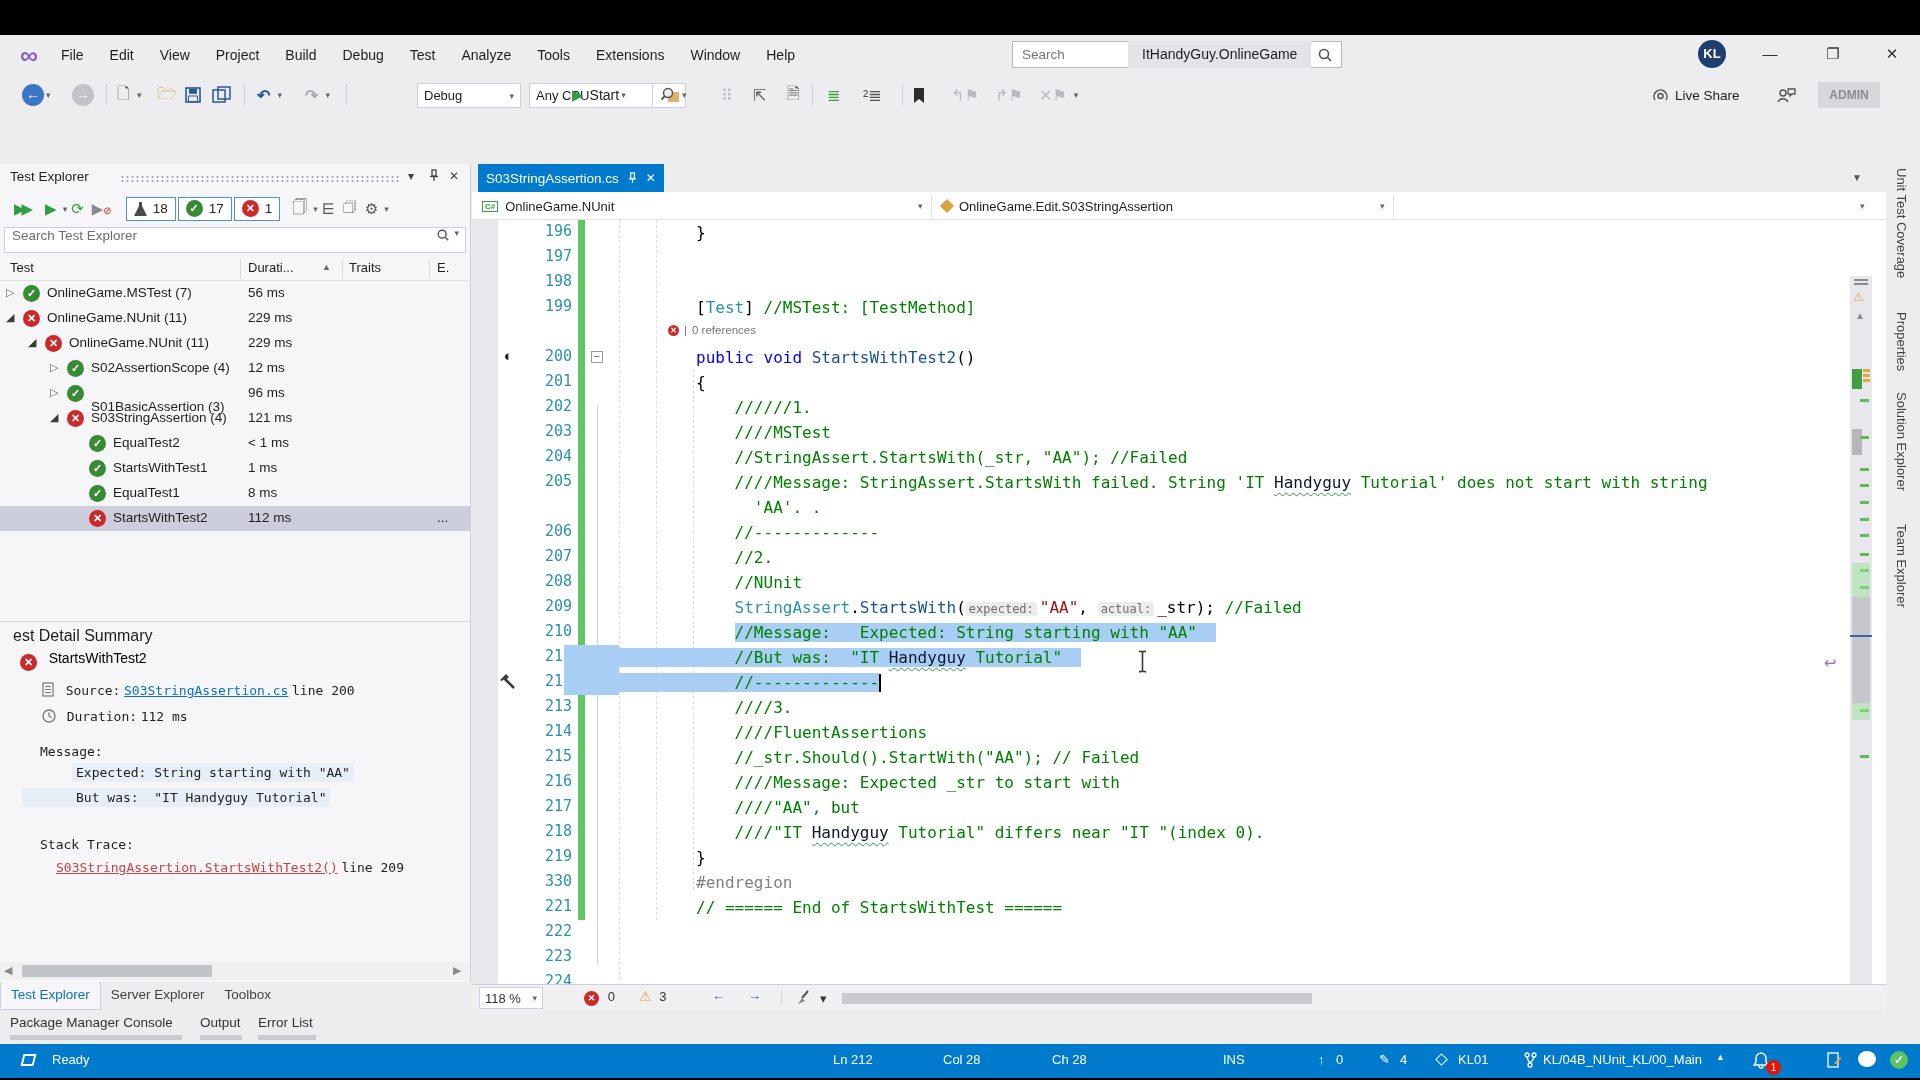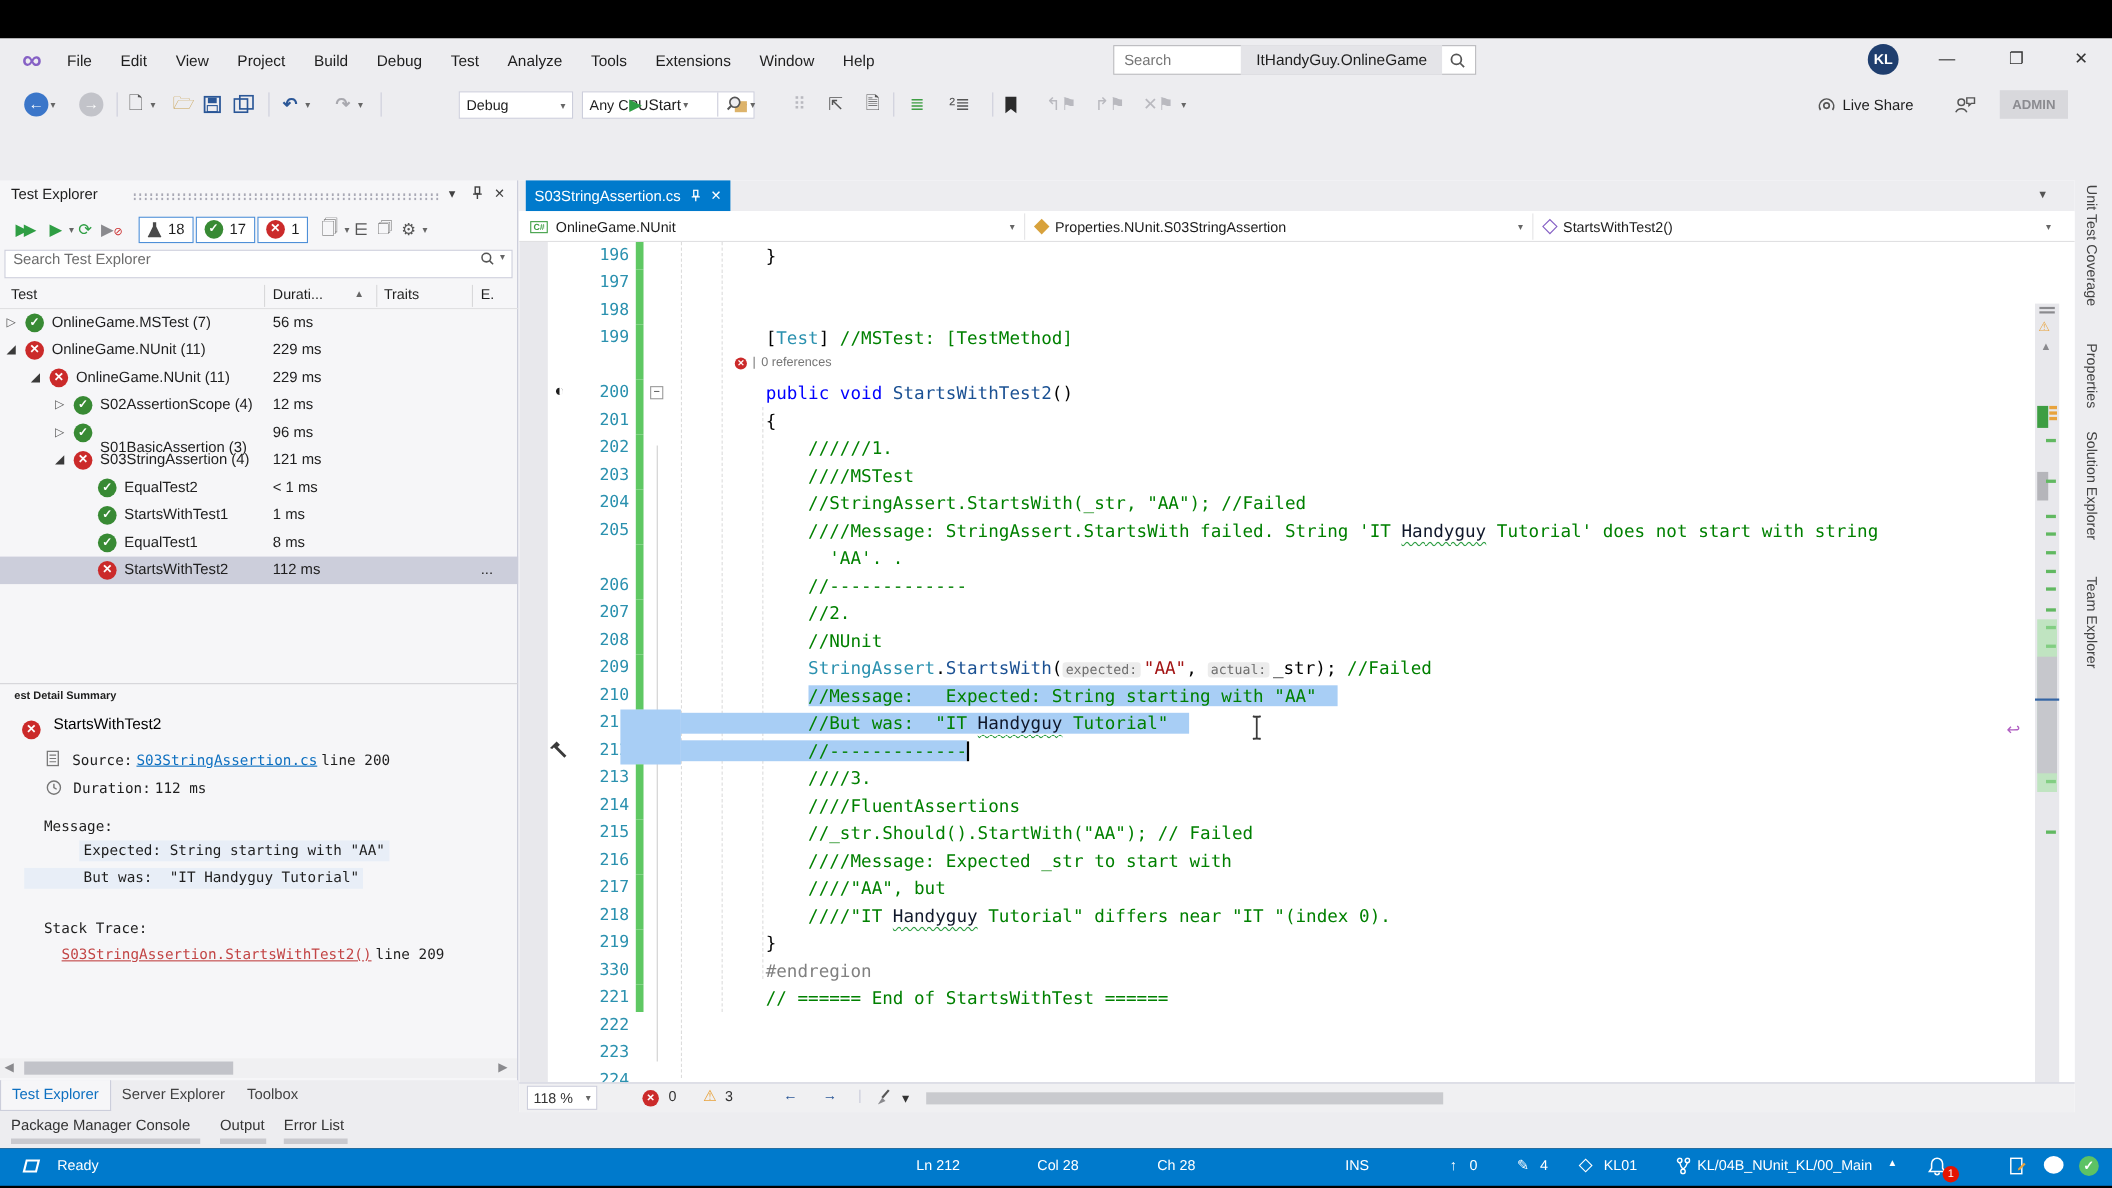--- a/index.html
+++ b/index.html
@@ -63,21 +63,21 @@
   .col-sep { position:absolute; top:2px; width:1px; height:20px; background:#D8D8DA; }
   #te-tree { position:absolute; left:0; top:117px; width:471px; }
   .trow { position:absolute; left:0; width:471px; height:25px; font-size:13.5px; color:#1E1E1E; }
   .trow.selected { background:#CCCEDB; }
   .texp { position:absolute; top:5px; font-size:11px; color:#5A5A5A; }
   .tlabel { position:absolute; top:4px; }
   .tdur { position:absolute; left:248px; top:4px; }
   .tmore { position:absolute; left:437px; top:4px; }
   #te-detail-sep { position:absolute; left:0; top:457px; width:471px; height:1px; background:#D4D4D8; }
   #te-detail { position:absolute; left:0; top:459px; width:471px; font-size:13px; }
-  #td-title { position:absolute; left:13px; top:4px; font-size:10px; font-weight:bold; color:#1E1E1E; }
+  #td-title { position:absolute; left:13px; top:4px; font-size:16px; font-weight:normal; color:#1E1E1E; }
   .td-mono { font-family:"DejaVu Sans Mono", monospace; font-size:13px; color:#1E1E1E; }
   .td-link-blue { color:#0E70C0; text-decoration:underline; }
   .td-link-red { color:#C24545; text-decoration:underline; }
   .msg-hl { background:#E8EEF7; padding:2px 4px; white-space:pre; }
   #te-hscroll { position:absolute; left:0; top:798px; width:470px; height:18px; background:#F0F0F2; }
   #te-hthumb { position:absolute; left:22px; top:3px; width:190px; height:12px; background:#C2C3C9; }
   .scroll-arrow { position:absolute; top:2px; font-size:11px; color:#8A8A8E; }
   #te-tabs { position:absolute; left:0; top:818px; width:471px; height:28px; background:#EDEDF0; display:flex; }
   .panel-tab { height:28px; padding:5px 10px; font-size:13.5px; color:#424242; }
   .panel-tab.active { background:#F6F6F8; border:1px solid #CCCEDB; border-top:none; color:#0E70C0; }
@@ -482,27 +482,23 @@
         <span id="doclist-caret">▼</span>
       </div>
       <div id="nav-bar">
         <div class="nav-sec" style="left:2px; width:458px">
           <span style="border:1px solid #3E9E43; color:#3E9E43; font-size:8px; padding:0 2px; font-weight:bold">C#</span>
           <span>OnlineGame.NUnit</span>
         </div>
         <span class="nav-caret" style="left:446px">▾</span>
         <div class="nav-sec" style="left:462px; width:460px">
           <span style="display:inline-block; width:10px; height:10px; background:#D8A23C; transform:rotate(45deg)"></span>
-          <span>Properties.NUnit.S03StringAssertion</span>
+          <span>OnlineGame.Edit.S03StringAssertion</span>
         </div>
         <span class="nav-caret" style="left:908px">▾</span>
-        <div class="nav-sec" style="left:924px; width:474px; border-right:none">
-          <span style="display:inline-block; width:10px; height:10px; border:1.5px solid #8661C5; transform:rotate(45deg)"></span>
-          <span>StartsWithTest2()</span>
-        </div>
         <span class="nav-caret" style="left:1388px">▾</span>
       </div>
 
       <div id="code-area">
         <div id="bp-margin"></div>
         <div class="guide" style="left:147px; top:0; height:760px"></div>
         <div class="guide" style="left:184px; top:0; height:700px"></div>
         <div class="guide" style="left:221px; top:150px; height:520px"></div>
         <div id="fold-line"></div>
         <div id="code-lines">

